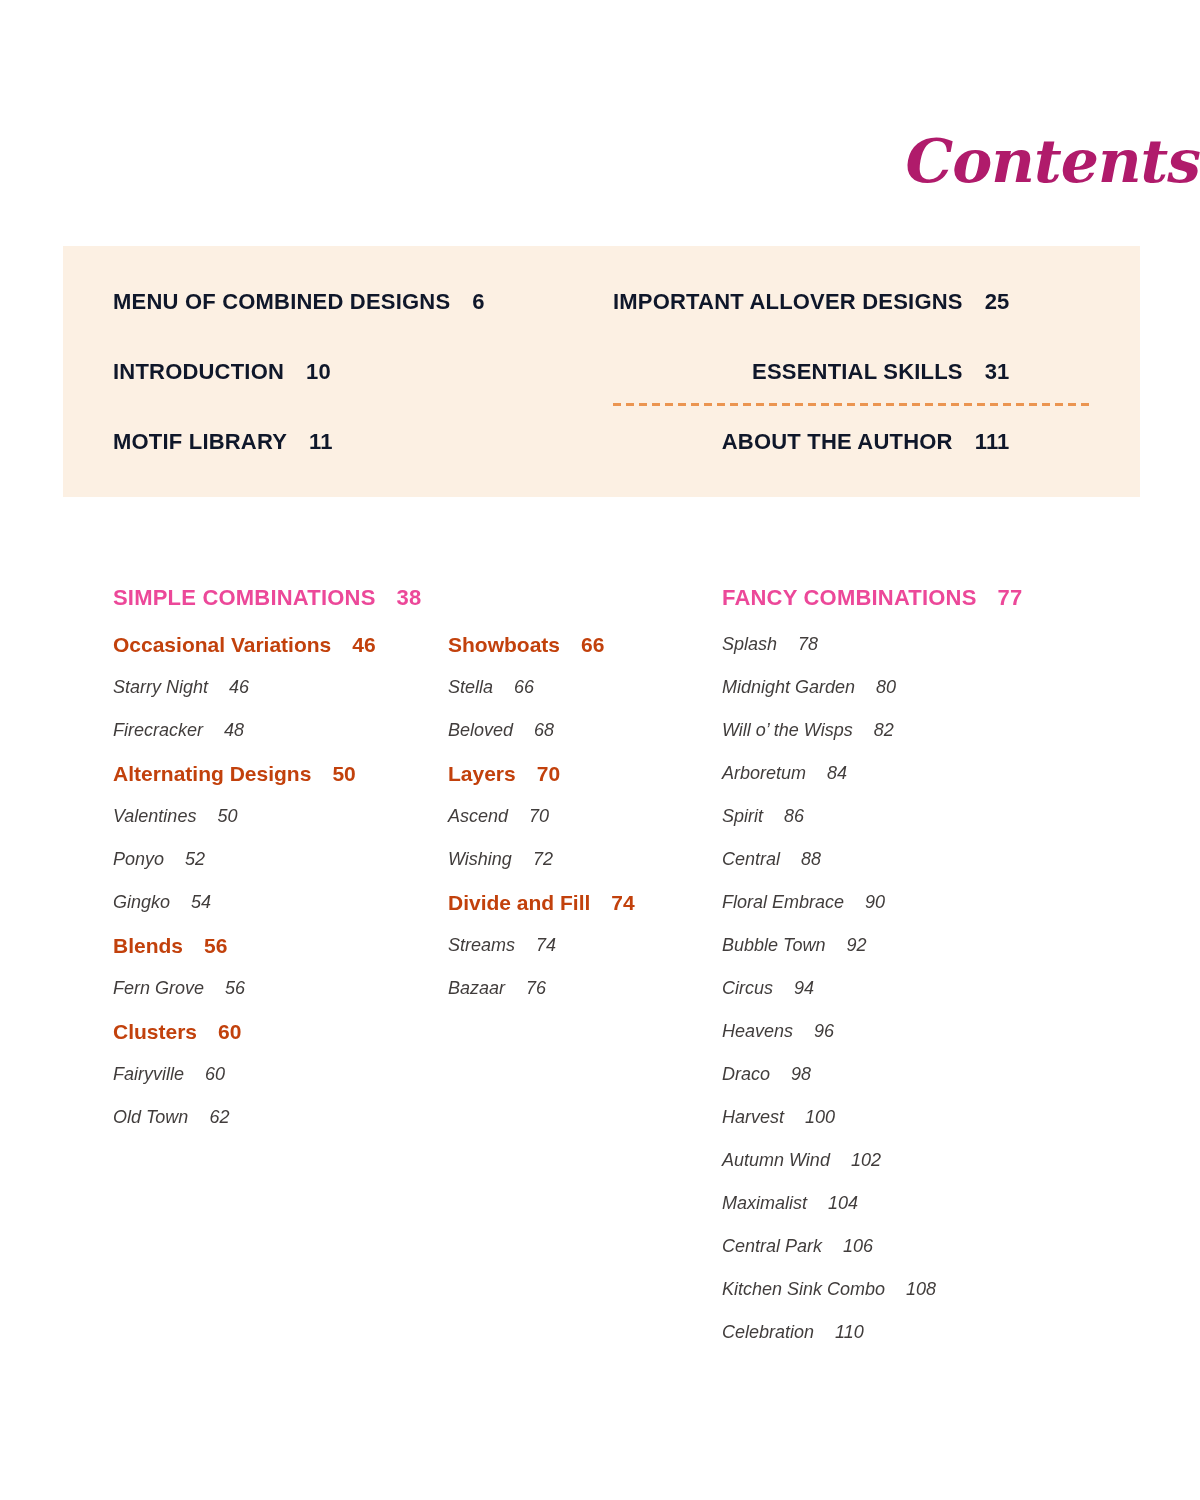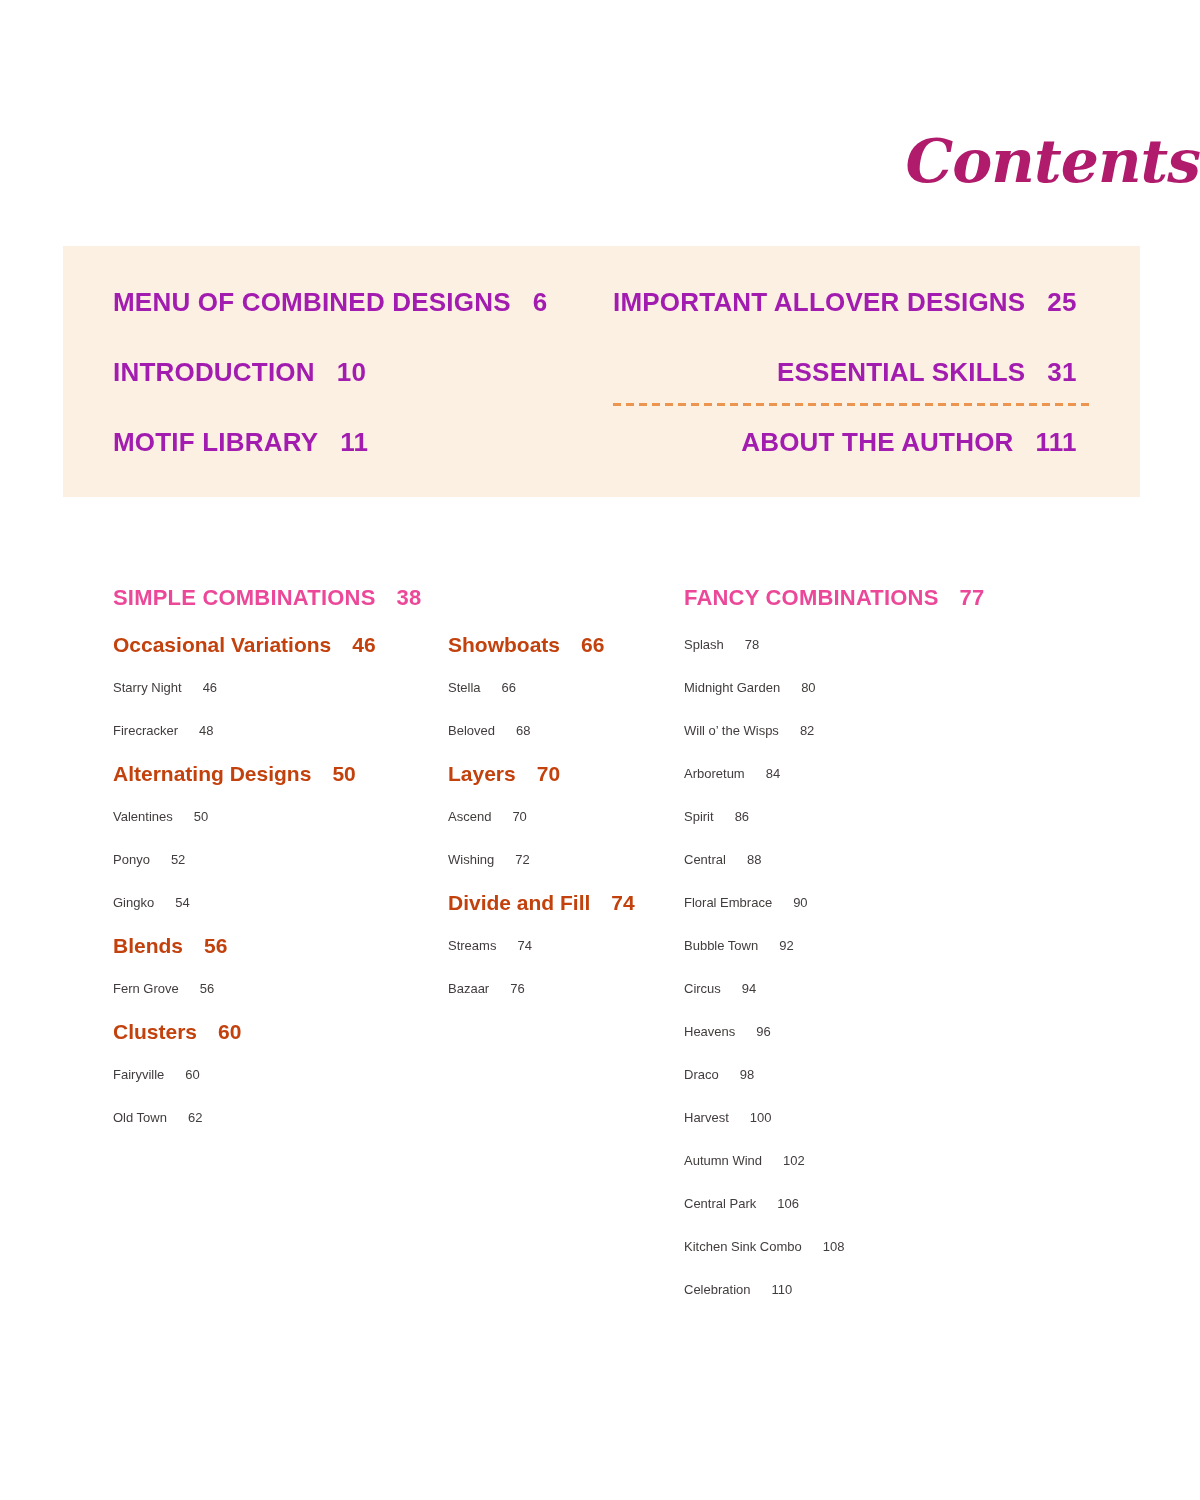--- a/index.html
+++ b/index.html
@@ -34,54 +34,55 @@
     height: 251px;
     background: #fcf0e3;
   }
   .front-col { position: absolute; top: 21px; }
   .front-col.left  { left: 50px; }
   .front-col.right { left: 550px; text-align: right; }
   .front-row {
     height: 70px;
     line-height: 70px;
     font-weight: bold;
-    font-size: 26px;
+    font-size: 22px;
     letter-spacing: 0.2px;
-    color: #a21caf;
+    color: #0f172a;
     white-space: nowrap;
   }
   .front-row .pg { margin-left: 22px; }
   .front-divider {
     position: absolute;
     left: 550px;
     top: 157px;
     width: 477px;
     height: 3px;
     background: repeating-linear-gradient(90deg, #eb9551 0 8px, transparent 8px 13px);
   }
   .toc-col { position: absolute; top: 576px; }
   .toc-col.c1 { left: 113px; width: 340px; }
   .toc-col.c2 { left: 448px; width: 290px; padding-top: 47px; }
-  .toc-col.c3 { left: 684px; width: 430px; }
+  .toc-col.c3 { left: 722px; width: 430px; }
   .row { height: 43px; line-height: 43px; white-space: nowrap; }
   .row .pg { margin-left: 21px; }
   .section-hdr {
     font-weight: bold;
     font-size: 22px;
     letter-spacing: 0.2px;
     color: #ec4899;
     margin-bottom: 4px;
   }
   .subhead {
     font-weight: bold;
     font-size: 21px;
     color: #c2410c;
   }
   .entry {
-    font-size: 13px;
+    font-style: italic;
+    font-size: 18px;
     color: #413d3c;
   }
 </style>
 </head>
 <body>
 
 <div class="page">
 
   <h1 class="title">Contents</h1>
 
@@ -220,20 +221,23 @@
     <div class="row entry">
       <span>Draco</span><span class="pg">98</span>
     </div>
     <div class="row entry">
       <span>Harvest</span><span class="pg">100</span>
     </div>
     <div class="row entry">
       <span>Autumn Wind</span><span class="pg">102</span>
     </div>
     <div class="row entry">
+      <span>Maximalist</span><span class="pg">104</span>
+    </div>
+    <div class="row entry">
       <span>Central Park</span><span class="pg">106</span>
     </div>
     <div class="row entry">
       <span>Kitchen Sink Combo</span><span class="pg">108</span>
     </div>
     <div class="row entry">
       <span>Celebration</span><span class="pg">110</span>
     </div>
   </div>
 

